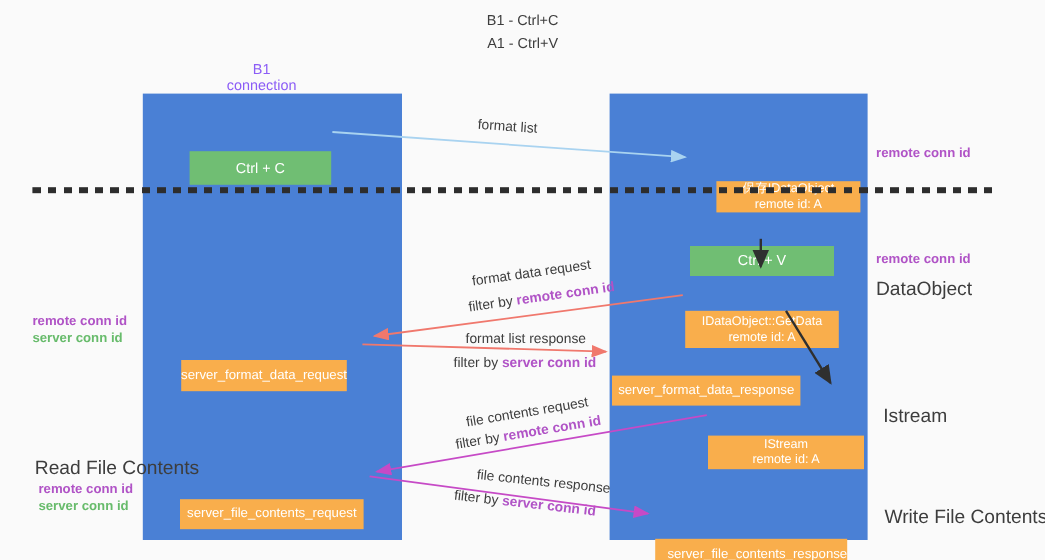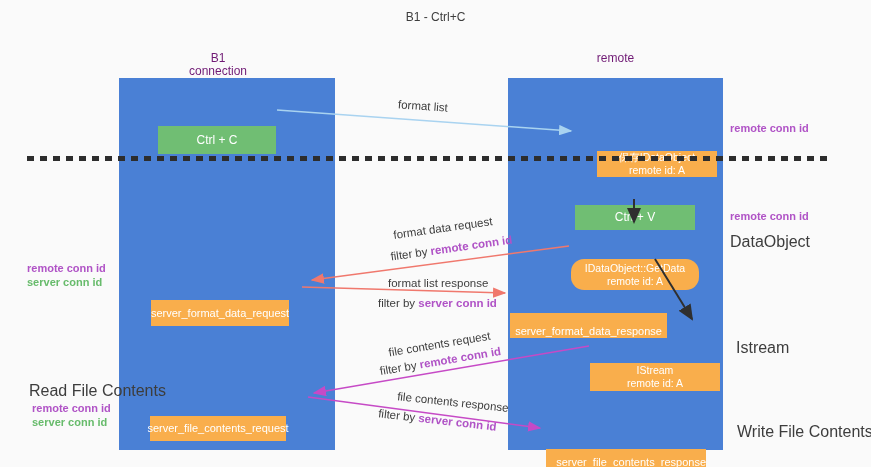--- a/index.html
+++ b/index.html
@@ -3,45 +3,45 @@
 <meta charset="utf-8">
 <style>
   * { margin:0; padding:0; box-sizing:border-box; }
   body { font-family:"Liberation Sans","DejaVu Sans",sans-serif; background:#fafafa; }
   .canvas { position:relative; width:871px; height:467px; background:#fafafa; overflow:hidden; }
 
   .title { position:absolute; top:8px; left:0; width:100%; text-align:center;
            font-size:12px; line-height:19px; color:#3d3d3d; }
 
   .col-header { position:absolute; top:52px; text-align:center; font-size:12px;
-                line-height:13px; color:#701a75; }
+                line-height:13px; color:#8b5cf6; }
   .col-header.left  { left:110px; width:216px; }
   .col-header.right { left:508px; width:215px; }
 
   .col { position:absolute; top:78px; height:372px; background:#4a80d5; }
   .col.left  { left:119px; width:216px; }
   .col.right { left:508px; width:215px; }
 
   .dashed { position:absolute; left:27px; top:156px; width:803px; height:5px; z-index:5;
             background:repeating-linear-gradient(90deg,#2d2d2d 0 7px,transparent 7px 13px); }
 
   .node { position:absolute; display:flex; flex-direction:column; justify-content:center;
           align-items:center; color:#ffffff; text-align:center; z-index:3;
           font-size:11px; line-height:13px;margin-top:32px; }
   .node.orange { background:#f9ae4c; }
   .node.green  { background:#70be73; }
 
   .n-ctrlc   { left:158px; top:94px;  width:118px; height:28px; font-size:12px; }
   .n-saveobj { left:597px; top:119px; width:120px; height:26px; font-size:10.5px; }
   .n-ctrlv   { left:575px; top:173px; width:120px; height:25px; font-size:12px; }
-  .n-getdata { left:571px; top:227px; width:128px; height:31px; font-size:10.5px;border-radius:13px; }
+  .n-getdata { left:571px; top:227px; width:128px; height:31px; font-size:10.5px; }
   .n-fmtreq  { left:151px; top:268px; width:138px; height:26px; }
-  .n-fmtresp { left:510px; top:281px; width:157px; height:25px;justify-content:flex-end; }
+  .n-fmtresp { left:510px; top:281px; width:157px; height:25px; }
   .n-istream { left:590px; top:331px; width:130px; height:28px; font-size:10.5px; }
-  .n-filereq { left:150px; top:384px; width:136px; height:25px; }
+  .n-filereq { left:150px; top:384px; width:153px; height:25px; }
   .n-fileresp{ left:546px; top:417px; width:160px; height:26px;align-items:flex-end; }
 
   .side { position:absolute; font-size:11px; color:#3d3d3d; white-space:nowrap; z-index:4; }
   .side.purple { color:#b053c6; font-weight:bold; }
   .side.green  { color:#67bb6b; font-weight:bold; }
   .side.plain  { font-size:16px; }
 
   .s-r-remote1 { left:730px; top:122px; }
   .s-r-remote2 { left:730px; top:210px; }
   .s-r-dataobj { left:730px; top:233px; }
@@ -67,28 +67,28 @@
 
   svg.arrows { position:absolute; left:0; top:0; z-index:6; pointer-events:none; }
 </style>
 </head>
 <body>
 
 <div class="canvas">
 
   <div class="title">
     <div>B1 - Ctrl+C</div>
+    <div>A1 - Ctrl+V</div>
   </div>
 
   <div class="col-header left">
     <div>B1</div>
     <div>connection</div>
   </div>
   <div class="col-header right">
-    <div>remote</div>
   </div>
 
   <div class="col left"></div>
   <div class="col right"></div>
 
   <div class="dashed"></div>
 
   <div class="node green n-ctrlc">
     <span>Ctrl + C</span>
   </div>

